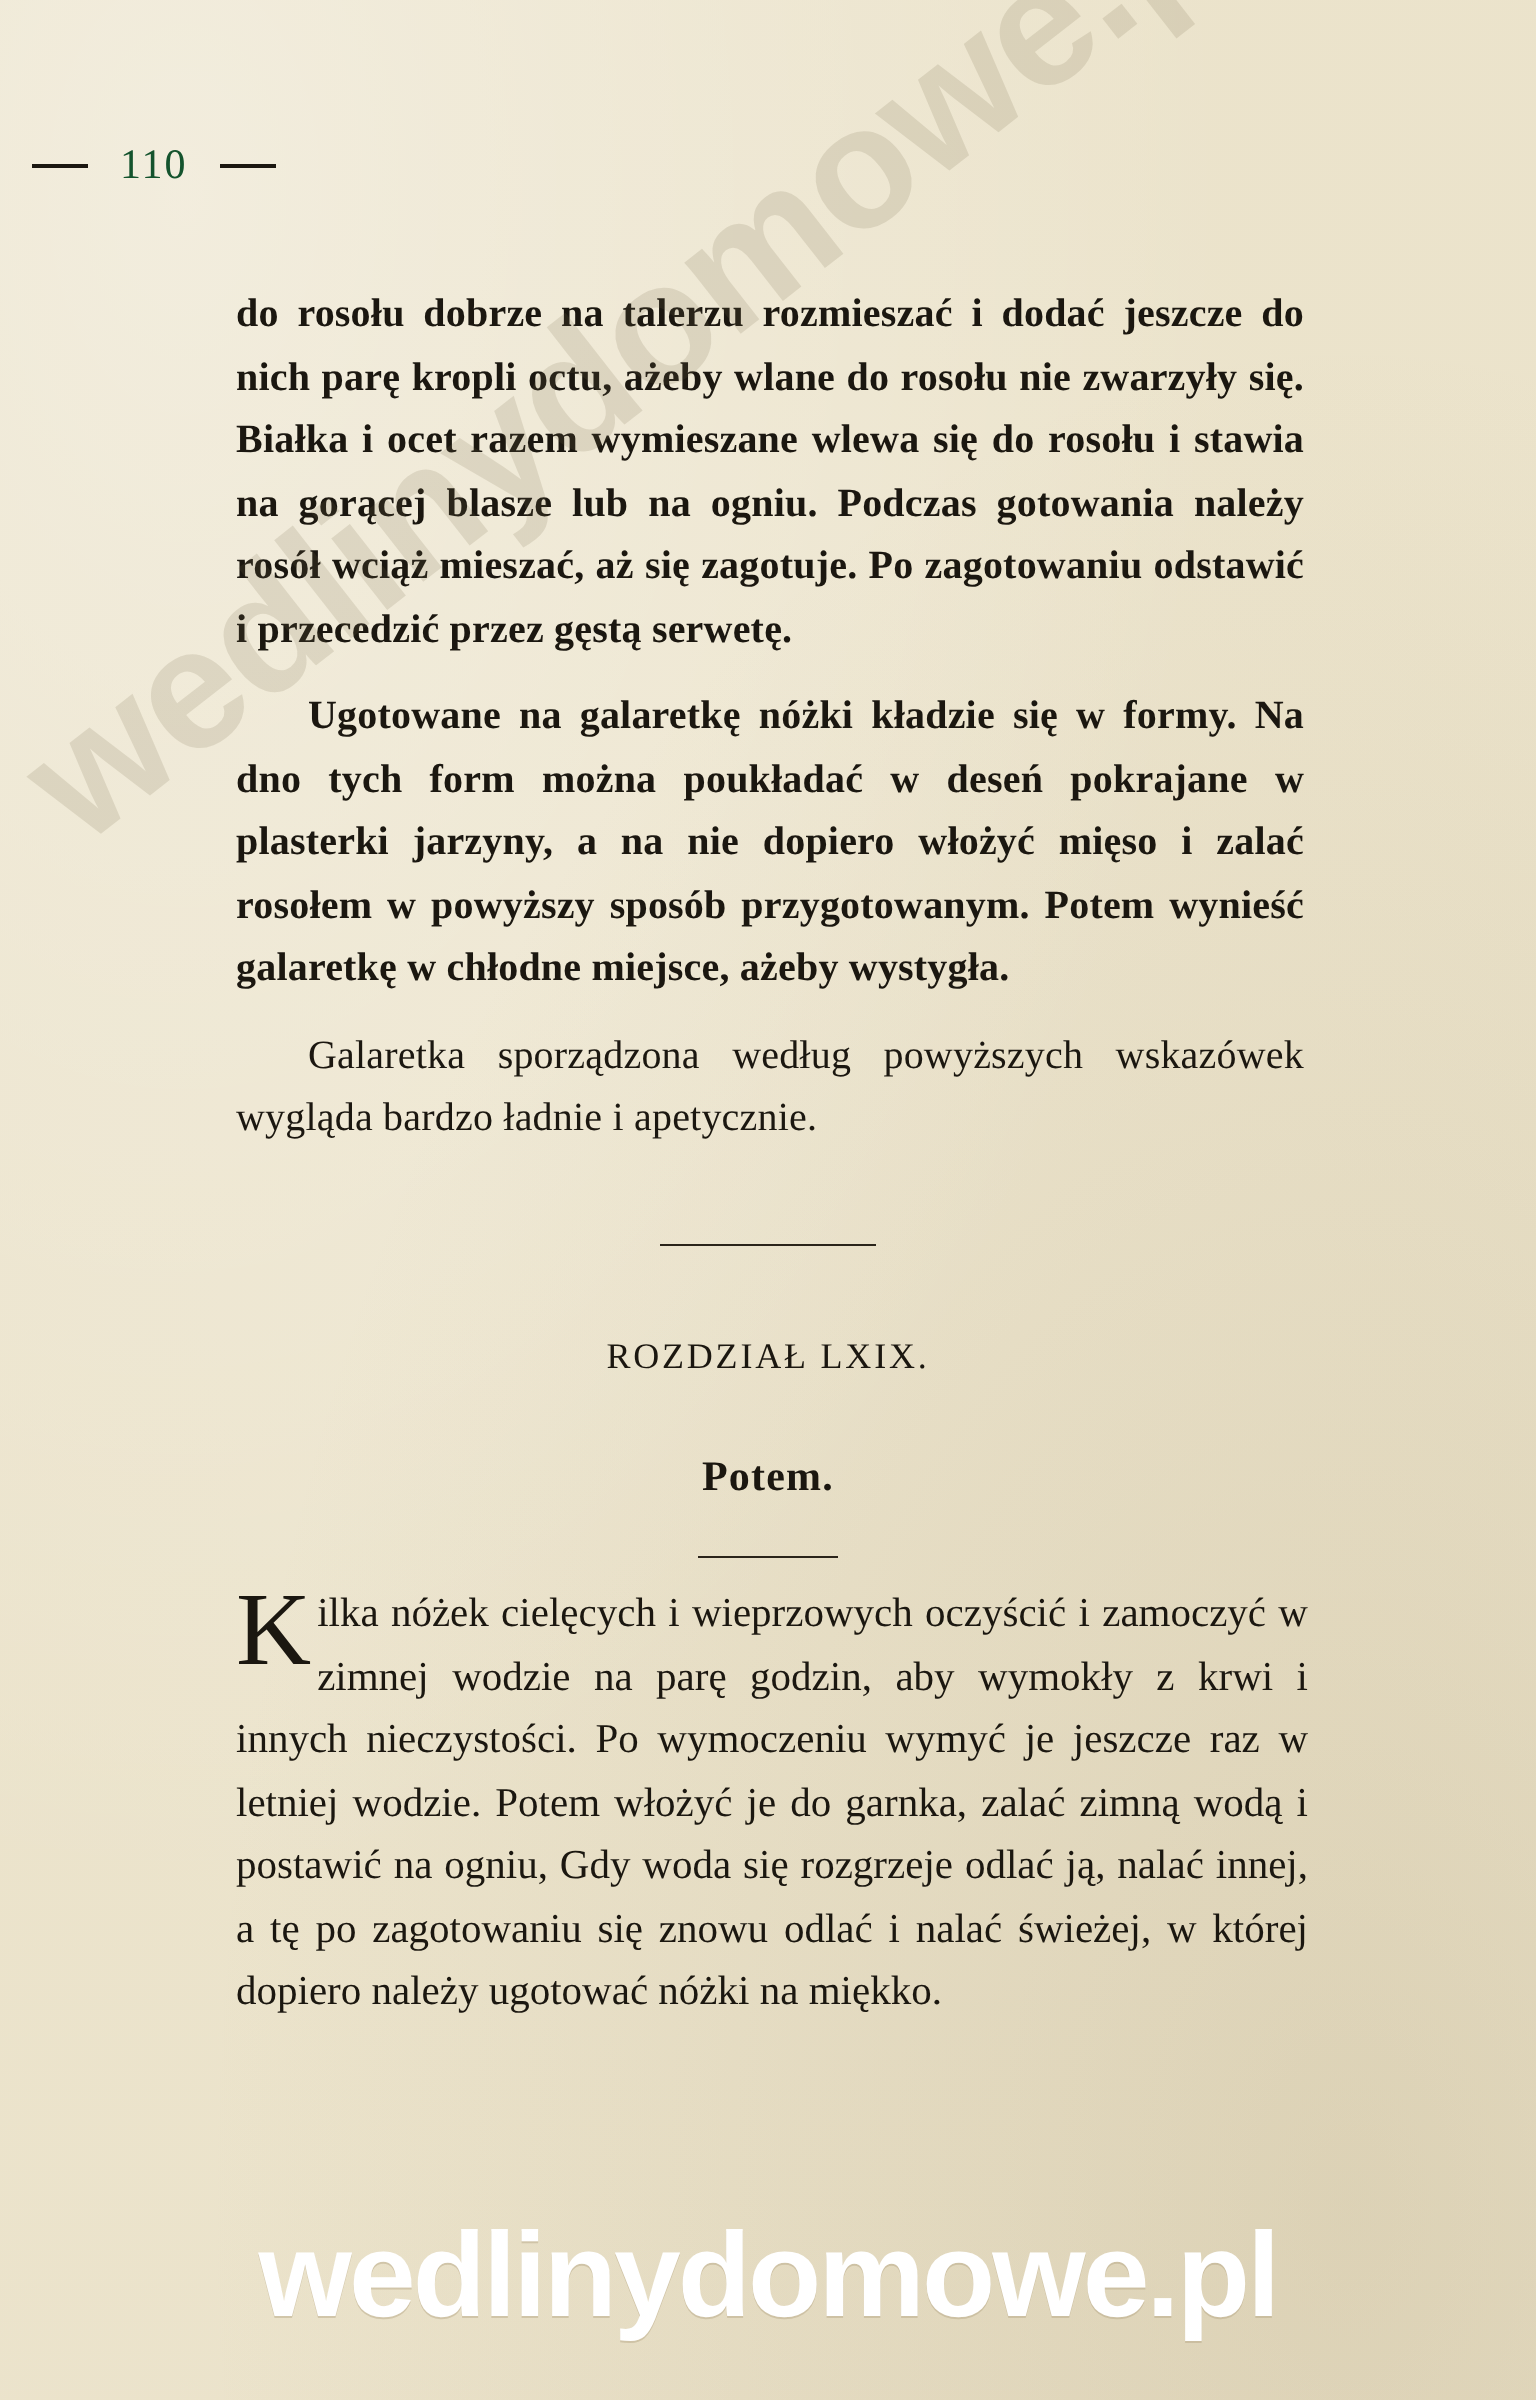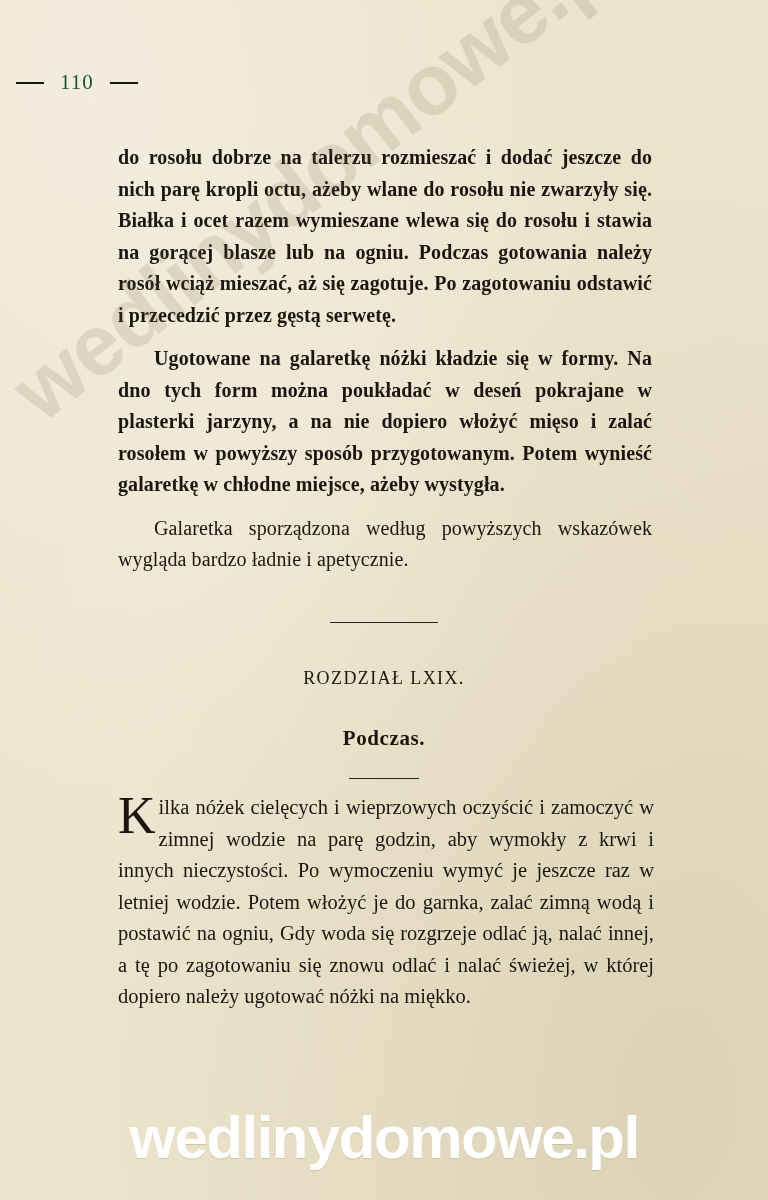--- a/index.html
+++ b/index.html
@@ -166,21 +166,21 @@
 
   <div class="body-text">
     <p class="para bold-block">do rosołu dobrze na talerzu rozmieszać i dodać jeszcze do nich parę kropli octu, ażeby wlane do rosołu nie zwarzyły się. Białka i ocet razem wymieszane wlewa się do rosołu i stawia na gorącej blasze lub na ogniu. Podczas gotowania należy rosół wciąż mieszać, aż się zagotuje. Po zagotowaniu odstawić i przecedzić przez gęstą serwetę.</p>
     <p class="para indent bold-block">Ugotowane na galaretkę nóżki kładzie się w formy. Na dno tych form można poukładać w deseń pokrajane w plasterki jarzyny, a na nie dopiero włożyć mięso i zalać rosołem w powyższy sposób przygotowanym. Potem wynieść galaretkę w chłodne miejsce, ażeby wystygła.</p>
     <p class="para indent">Galaretka sporządzona według powyższych wskazówek wygląda bardzo ładnie i apetycznie.</p>
   </div>
 
   <div class="rule-short" id="rule-after-first-section"></div>
 
   <div class="chapter-heading">ROZDZIAŁ LXIX.</div>
-  <div class="section-title">Podczas.</div>
+  <div class="section-title">Potem.</div>
   <div class="rule-short" id="rule-under-title"></div>
 
   <div class="drop-para">
     <span class="dropcap">K</span><span>ilka nóżek cielęcych i wieprzowych oczyścić i zamoczyć w zimnej wodzie na parę godzin, aby wymokły z krwi i innych nieczystości. Po wymoczeniu wymyć je jeszcze raz w letniej wodzie. Potem włożyć je do garnka, zalać zimną wodą i postawić na ogniu, Gdy woda się rozgrzeje odlać ją, nalać innej, a tę po zagotowaniu się znowu odlać i nalać świeżej, w której dopiero należy ugotować nóżki na miękko.</span>
   </div>
 
   <div class="watermark-diagonal">wedlinydomowe.pl</div>
   <div class="watermark-bottom">wedlinydomowe.pl</div>
 </div>
 

